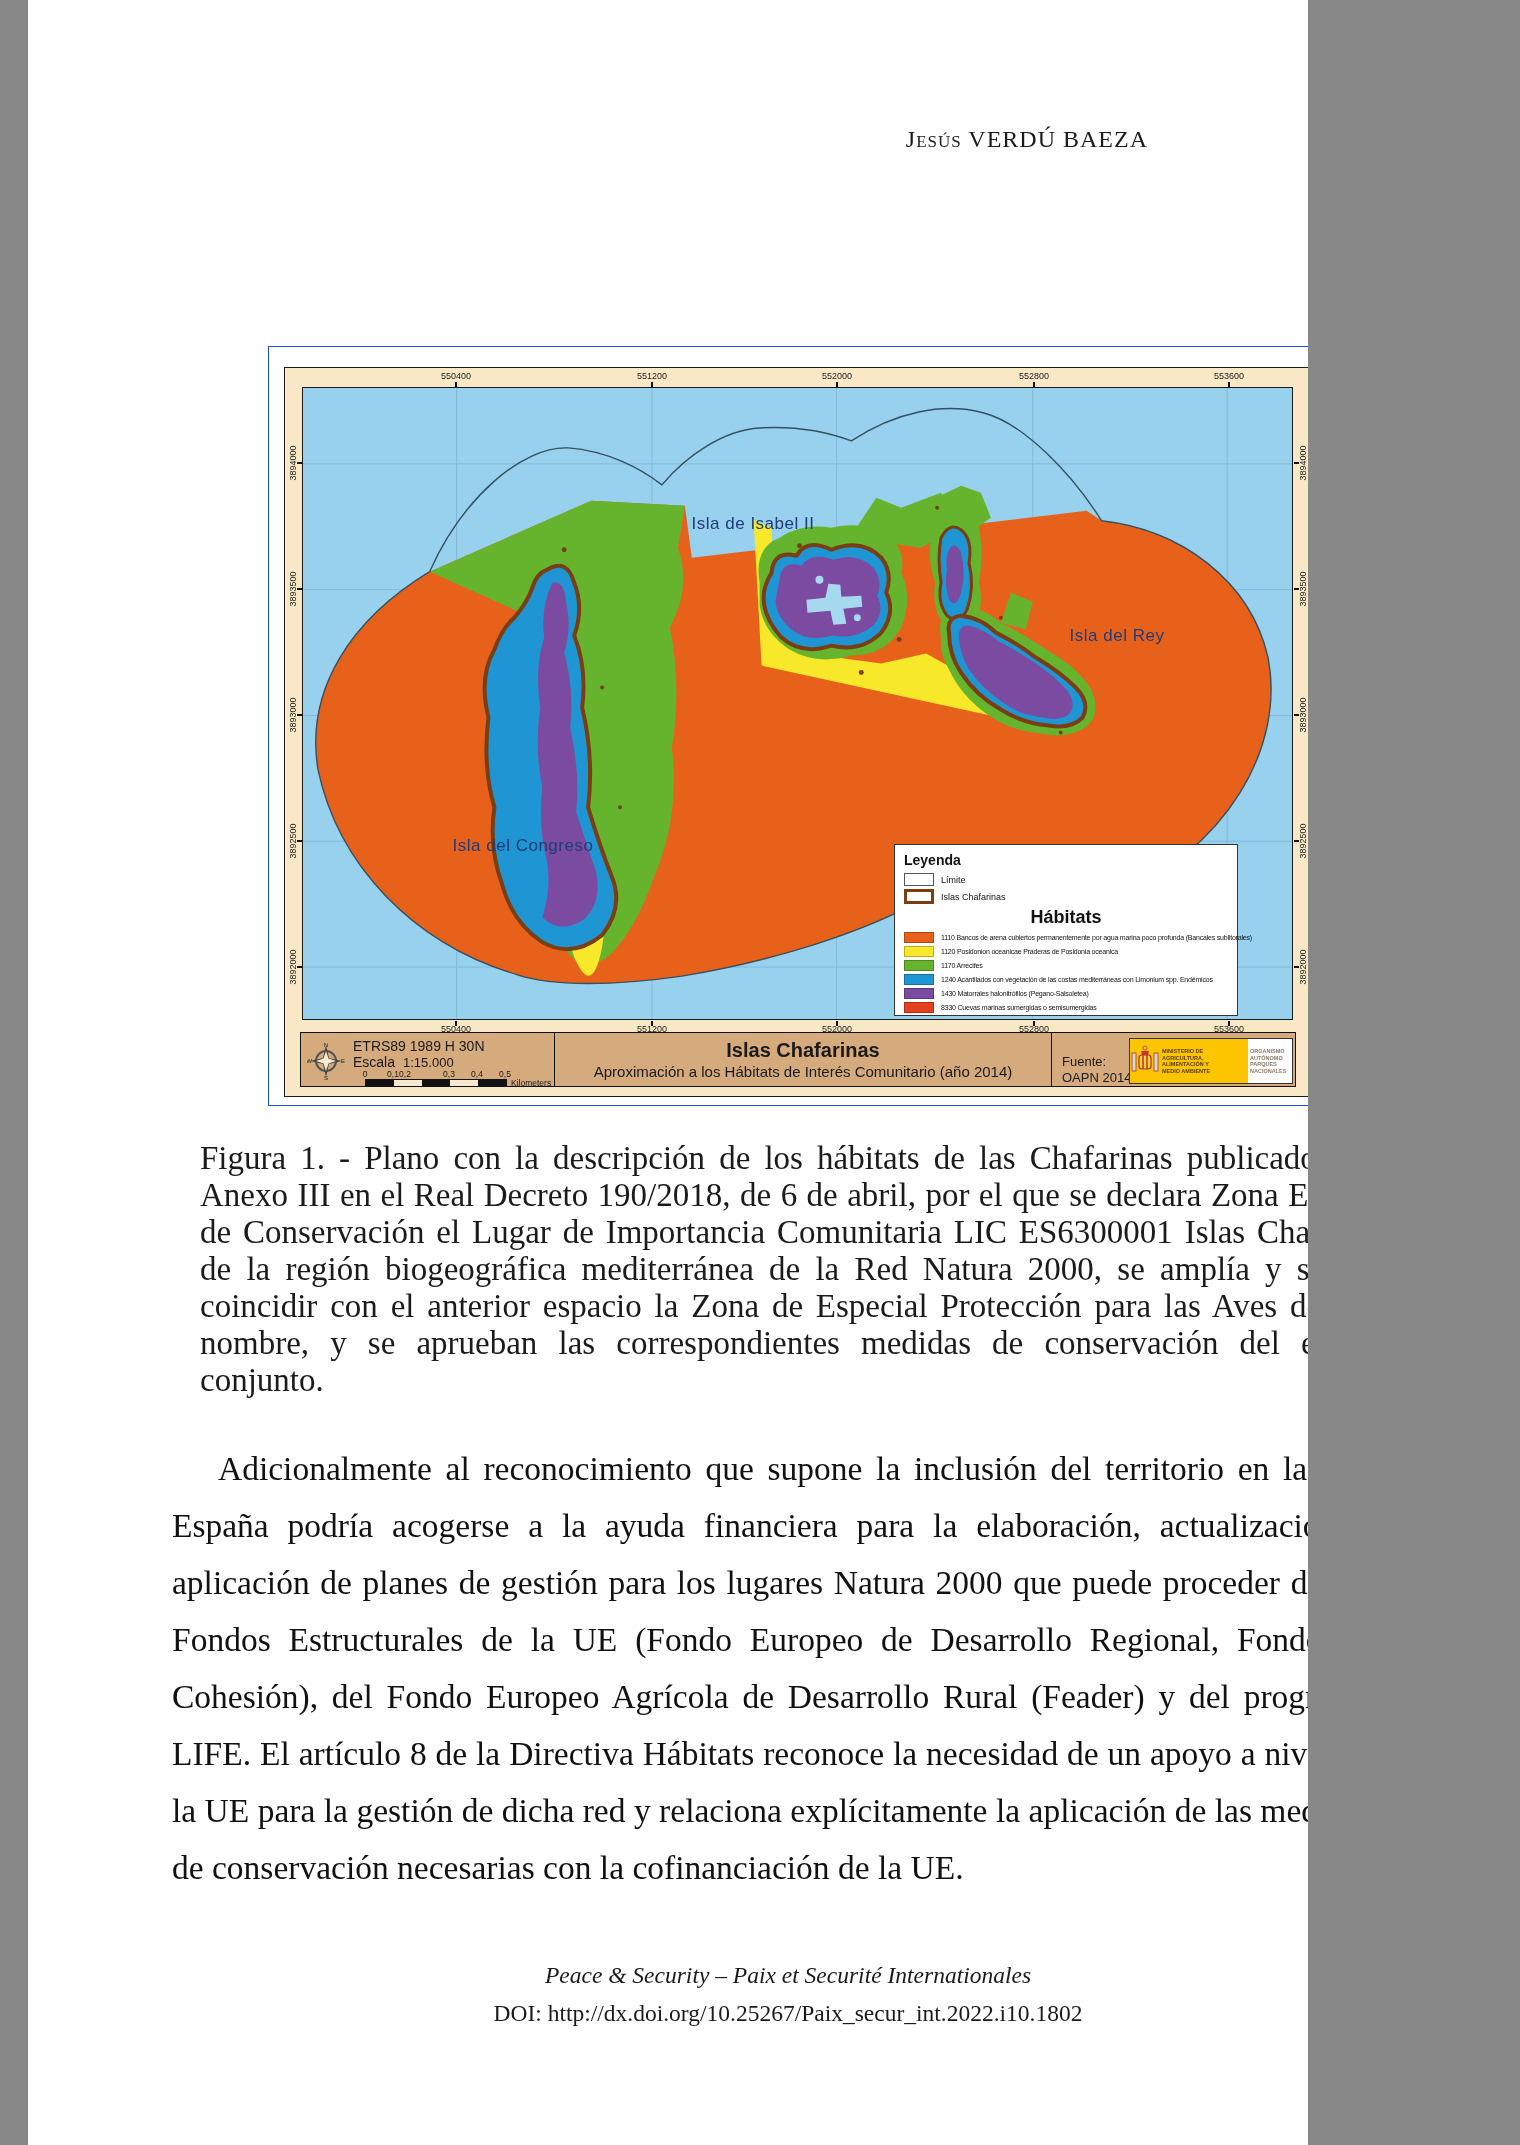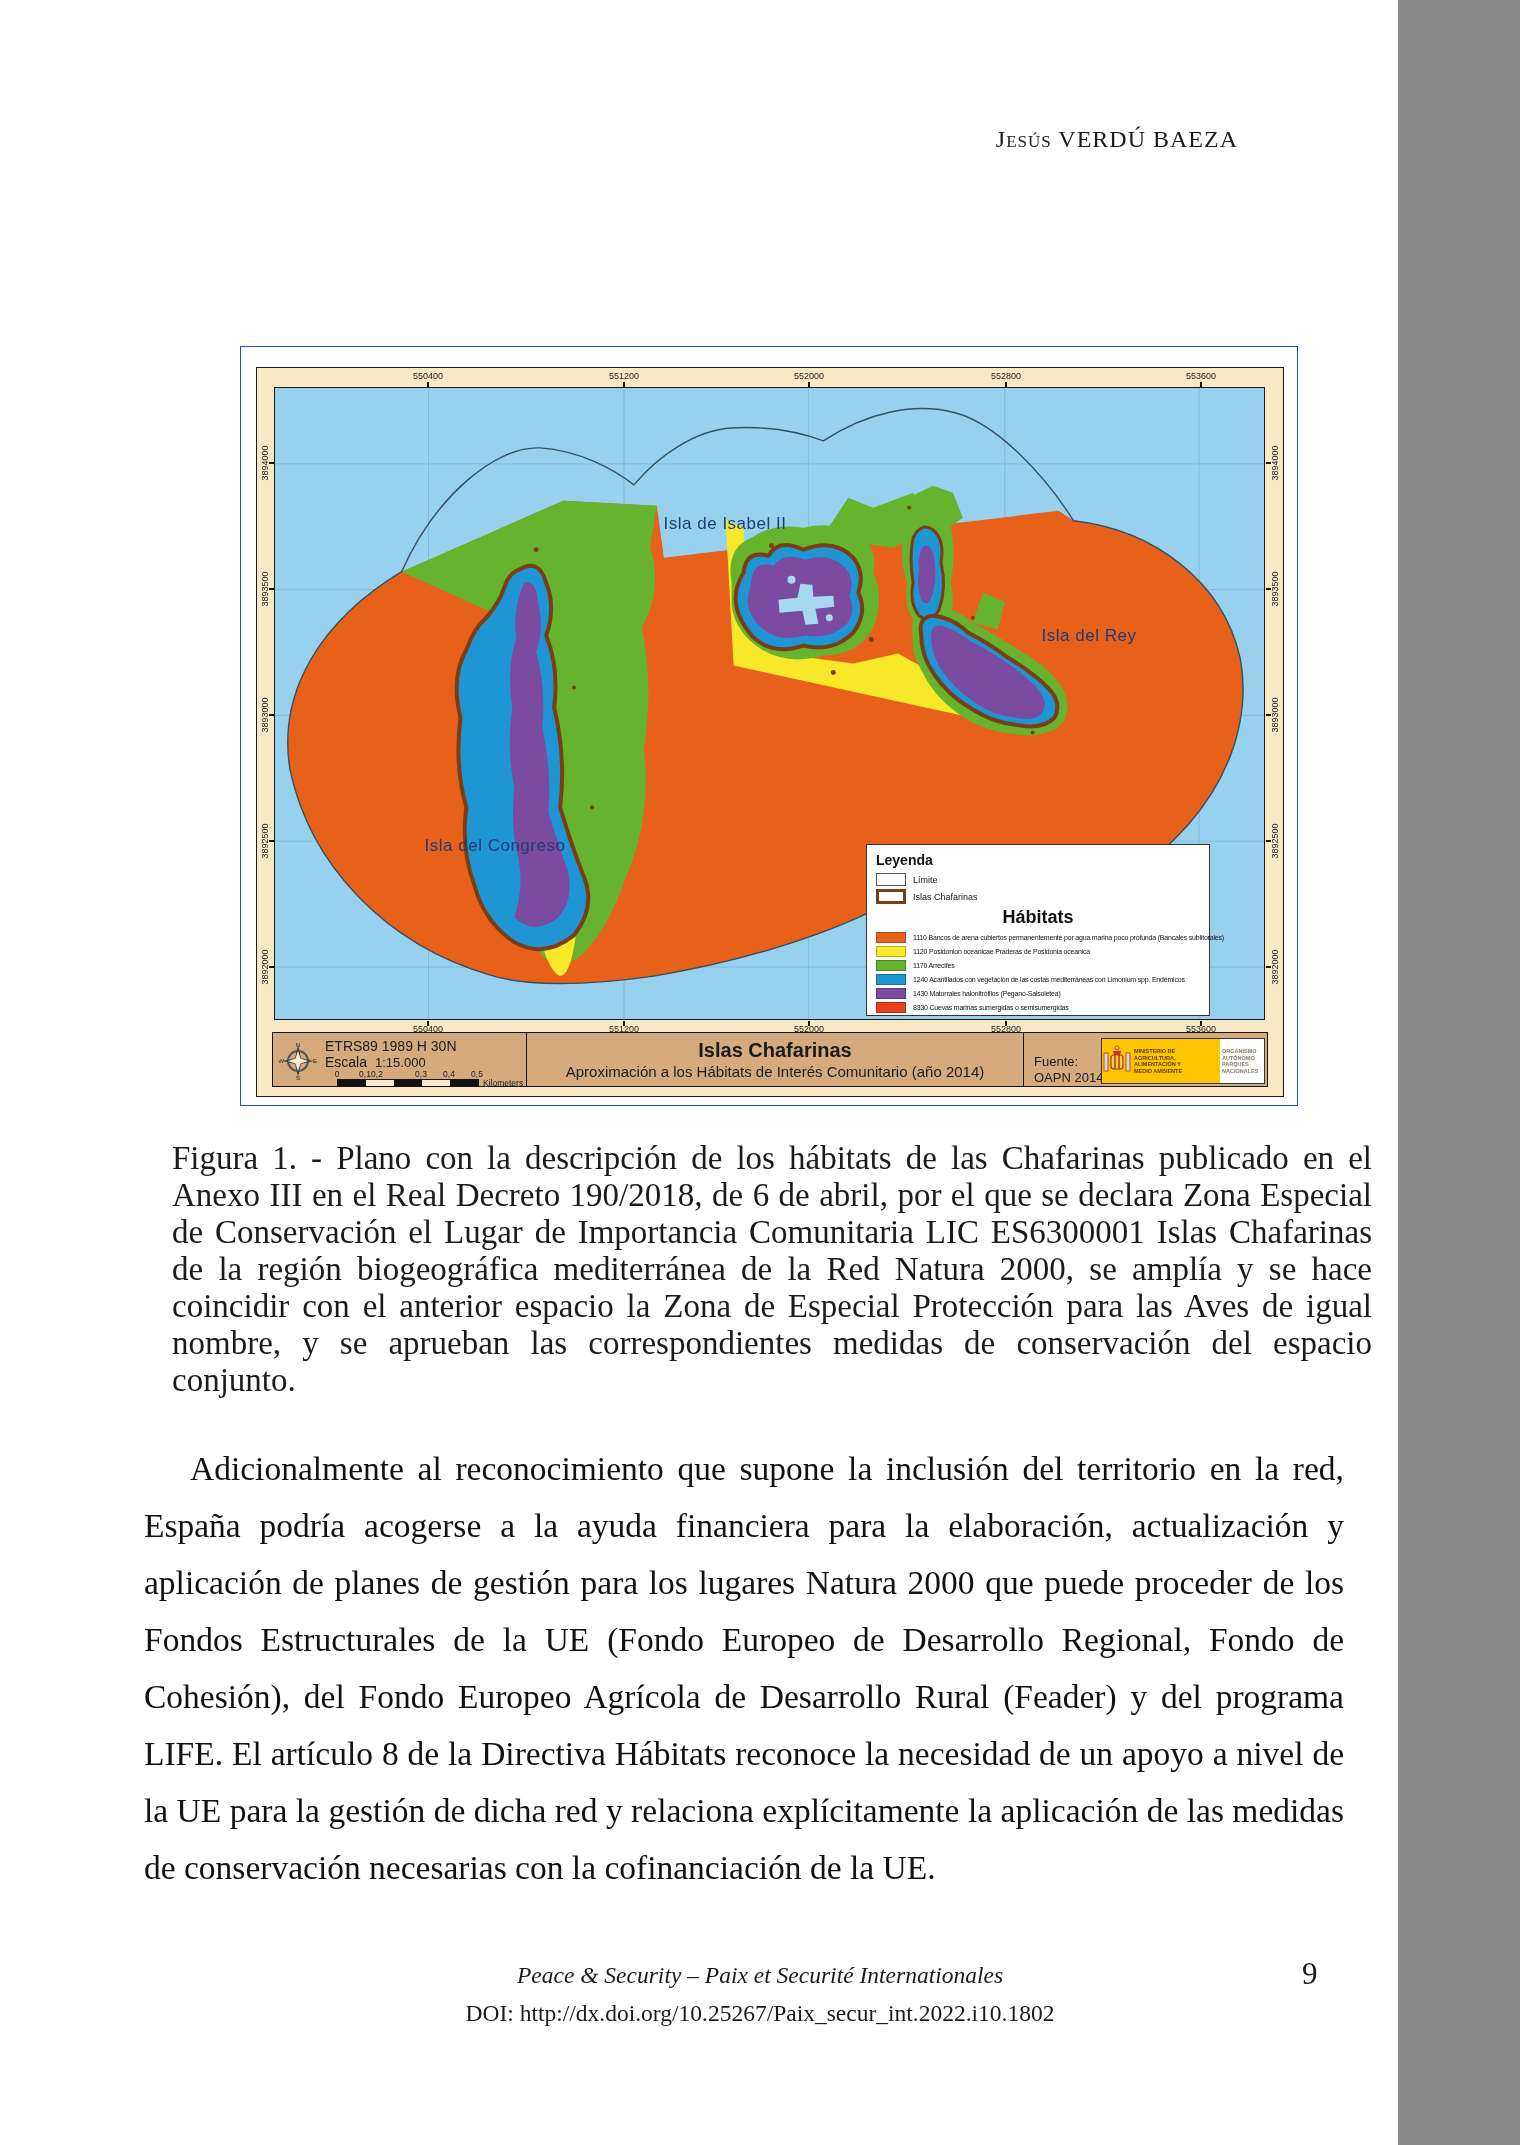--- a/index.html
+++ b/index.html
@@ -1,17 +1,17 @@
 <!DOCTYPE html>
 <html><head>
 <meta charset="utf-8">
 <style>
   html,body{margin:0;padding:0;background:#888;}
-  .page{position:relative;width:1398px;height:2145px;background:#ffffff;
-        font-family:"Liberation Serif",serif;color:#1a1a1a;overflow:hidden;}
+  .page{position:relative;width:1280px;height:2145px;background:#ffffff;
+        font-family:"Liberation Serif",serif;color:#1a1a1a;overflow:hidden;margin-left:28px;}
 
   
   .author{position:absolute;top:126px;right:160px;font-size:24px;letter-spacing:1px;color:#1b1b1b;}
   .author .sc{font-variant:small-caps;}
 
   
   .fig-heading{position:absolute;top:277px;left:160px;width:1200px;text-align:center;
       font-family:"Liberation Sans",sans-serif;font-style:italic;font-size:17px;color:#1c1c1c;}
 
   

